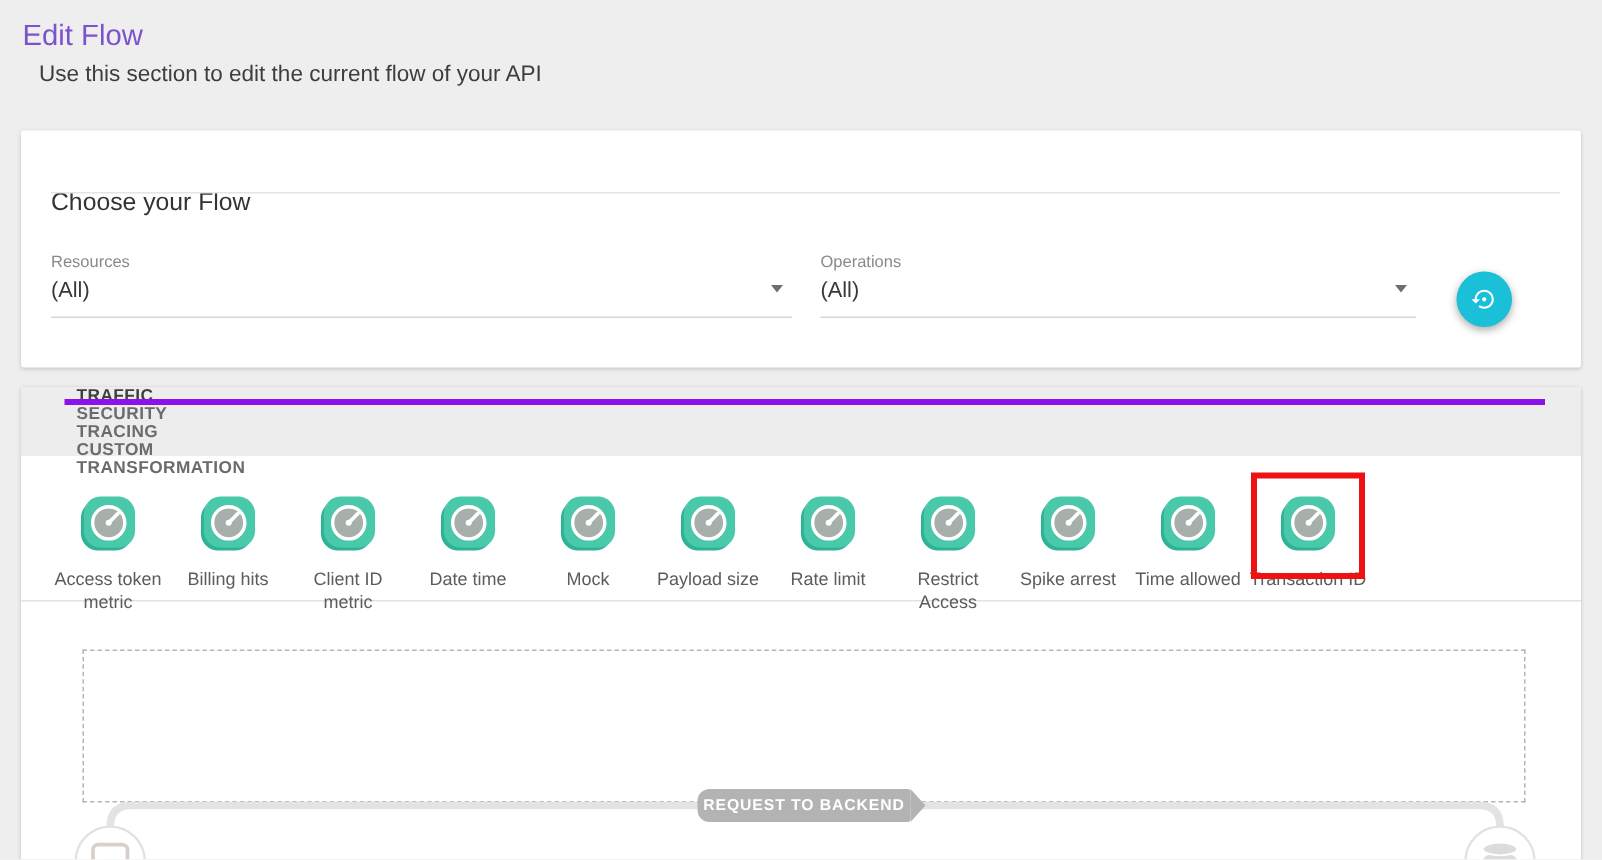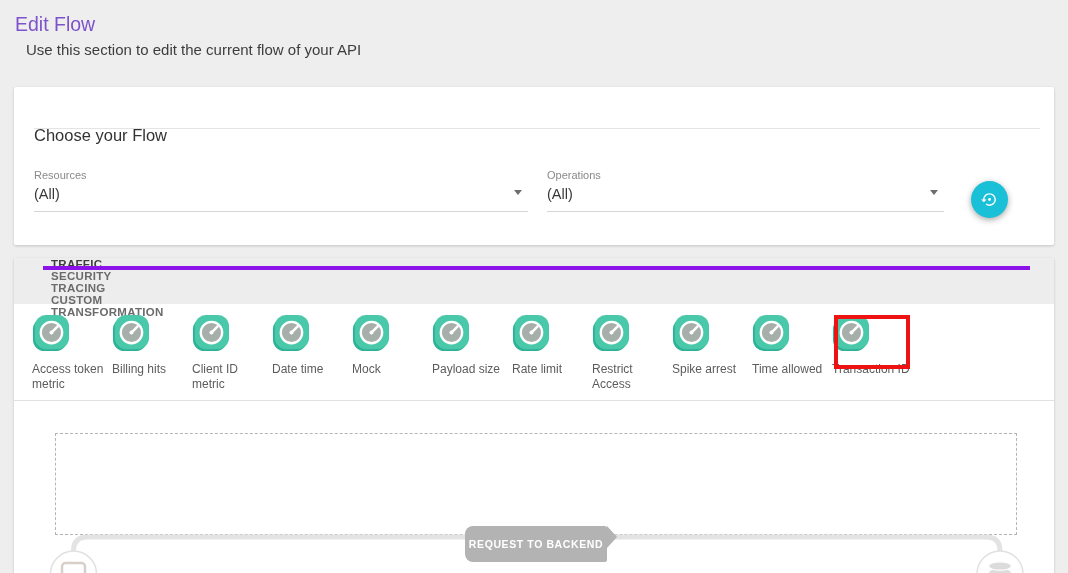--- a/index.html
+++ b/index.html
@@ -38,32 +38,32 @@
             border-radius:2px 2px 0 0;flex-direction:column; }
   .tab { position:relative; display:flex; align-items:center; padding:0 8px; margin-right:24px;
          font-size:11.5px; font-weight:700; letter-spacing:.3px; color:#6b6b6b; cursor:pointer; }
   .tab.active { color:#3f3f3f; }
   .tab.active::after { content:''; position:absolute; left:0; right:0; bottom:0; height:4px;
                        background:var(--tab-underline); }
 
   
   .palette { display:flex; align-items:flex-start; height:97px; padding-left:18px; background:#fff;
              border-bottom:1px solid #e2e2e2; }
-  .policy { position:relative; width:80px; padding-top:10px; cursor:grab; }
+  .policy { position:relative; width:80px; padding-top:26px; text-align:center; cursor:grab; }
   .picon svg { width:38px; height:38px; display:inline-block; }
   .plabel { display:block; margin-top:6px; font-size:12px; line-height:15px; color:#5c5c5c; }
   .policy.highlighted::after { content:''; position:absolute; top:11px; bottom:8px; left:2px; right:2px;
                                border:4px solid var(--highlight-red); }
 
   
   .canvas { position:relative; height:196px; }
   .dropzone { position:absolute; left:41px; top:32px; width:962px; height:102px;
               border:1px dashed #b5b5b5; }
   .flowlines { position:absolute; left:0; top:0; width:1040px; height:196px; }
-  .chip { position:absolute; left:451px; top:125px; width:142px; height:36px; background:var(--chip-gray);
+  .chip { position:absolute; left:451px; top:125px; width:142px; height:22px; background:var(--chip-gray);
           border-radius:8px 2px 2px 8px; display:flex; align-items:center; justify-content:center; }
   .chip::after { content:''; position:absolute; right:-10px; top:0; width:0; height:0;
                  border-top:11px solid transparent; border-bottom:11px solid transparent;
                  border-left:10px solid var(--chip-gray); }
   .chip span { font-size:10.5px; font-weight:700; letter-spacing:.6px; color:#fff; }
 </style>
 </head>
 <body>
 
 <div class="viewport">

